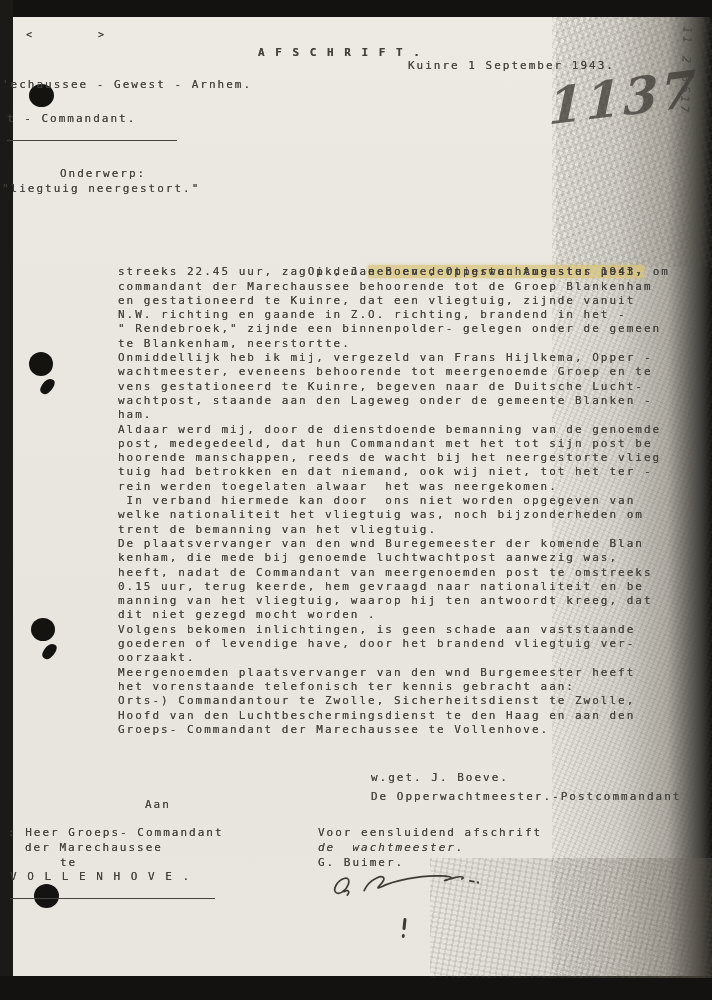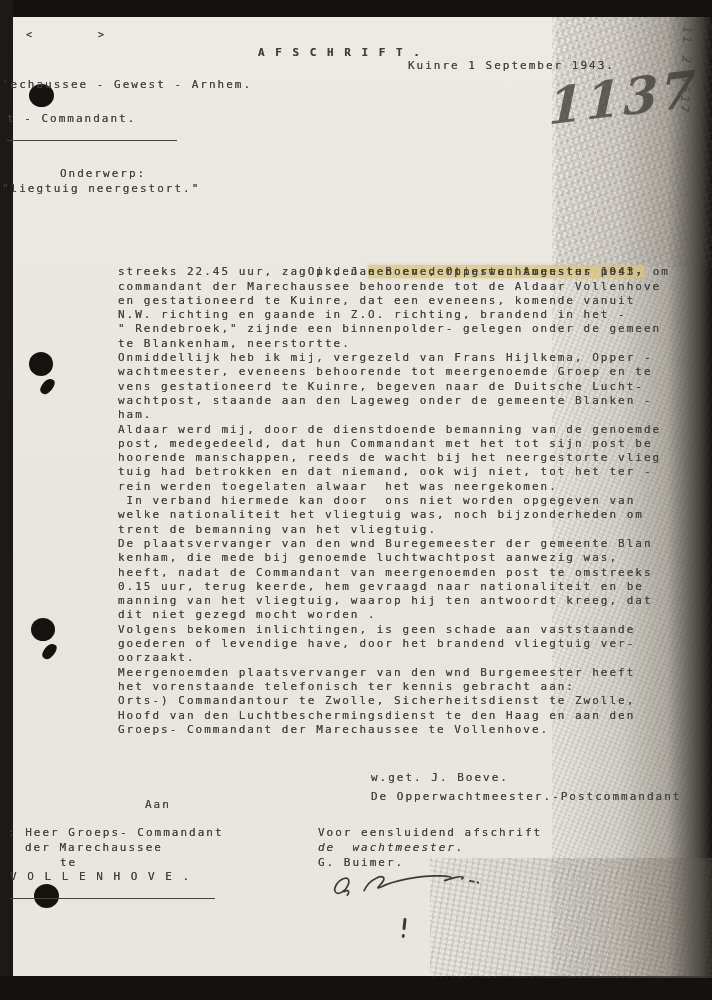--- a/index.html
+++ b/index.html
@@ -107,39 +107,39 @@
 
   <div class="abs tw" style="left:60px;top:167px;">Onderwerp:</div>
   <div class="abs tw" style="left:2px;top:182px;">"liegtuig neergestort."</div>
 
   <div id="body-lines">
     <div class="tw body-line" id="body-first">
       <span>Op den </span><span class="hl">een en dertigsten Augustus 1943,</span><span> om</span>
     </div>
 
   <div class="tw body-line">streeks 22.45 uur, zag ik, Jan Boeve, Opperwachtmeester post-</div>
-      <div class="tw body-line">commandant der Marechaussee behoorende tot de Aldaar Vollenhove</div>
-      <div class="tw body-line">en gestationeerd te Kuinre, dat een eveneens, komende vanuit</div>
+      <div class="tw body-line">commandant der Marechaussee behoorende tot de Groep Blankenham</div>
+      <div class="tw body-line">en gestationeerd te Kuinre, dat een vliegtuig, zijnde vanuit</div>
       <div class="tw body-line">N.W. richting en gaande in Z.O. richting, brandend in het -</div>
       <div class="tw body-line">" Rendebroek," zijnde een binnenpolder- gelegen onder de gemeen</div>
       <div class="tw body-line">te Blankenham, neerstortte.</div>
       <div class="tw body-line">Onmiddellijk heb ik mij, vergezeld van Frans Hijlkema, Opper -</div>
       <div class="tw body-line">wachtmeester, eveneens behoorende tot meergenoemde Groep en te</div>
       <div class="tw body-line">vens gestationeerd te Kuinre, begeven naar de Duitsche Lucht-</div>
       <div class="tw body-line">wachtpost, staande aan den Lageweg onder de gemeente Blanken -</div>
       <div class="tw body-line">ham.</div>
       <div class="tw body-line">Aldaar werd mij, door de dienstdoende bemanning van de genoemde</div>
       <div class="tw body-line">post, medegedeeld, dat hun Commandant met het tot sijn post be</div>
       <div class="tw body-line">hoorende manschappen, reeds de wacht bij het neergestorte vlieg</div>
       <div class="tw body-line">tuig had betrokken en dat niemand, ook wij niet, tot het ter -</div>
       <div class="tw body-line">rein werden toegelaten alwaar  het was neergekomen.</div>
       <div class="tw body-line"> In verband hiermede kan door  ons niet worden opgegeven van</div>
       <div class="tw body-line">welke nationaliteit het vliegtuig was, noch bijzonderheden om</div>
       <div class="tw body-line">trent de bemanning van het vliegtuig.</div>
-      <div class="tw body-line">De plaatsvervanger van den wnd Buregemeester der gemeente Blan</div>
+      <div class="tw body-line">De plaatsvervanger van den wnd Buregemeester der komende Blan</div>
       <div class="tw body-line">kenham, die mede bij genoemde luchtwachtpost aanwezig was,</div>
       <div class="tw body-line">heeft, nadat de Commandant van meergenoemden post te omstreeks</div>
       <div class="tw body-line">0.15 uur, terug keerde, hem gevraagd naar nationaliteit en be</div>
       <div class="tw body-line">manning van het vliegtuig, waarop hij ten antwoordt kreeg, dat</div>
       <div class="tw body-line">dit niet gezegd mocht worden .</div>
       <div class="tw body-line">Volgens bekomen inlichtingen, is geen schade aan vaststaande</div>
       <div class="tw body-line">goederen of levendige have, door het brandend vliegtuig ver-</div>
       <div class="tw body-line">oorzaakt.</div>
       <div class="tw body-line">Meergenoemden plaatsvervanger van den wnd Burgemeester heeft</div>
       <div class="tw body-line">het vorenstaande telefonisch ter kennis gebracht aan:</div>

